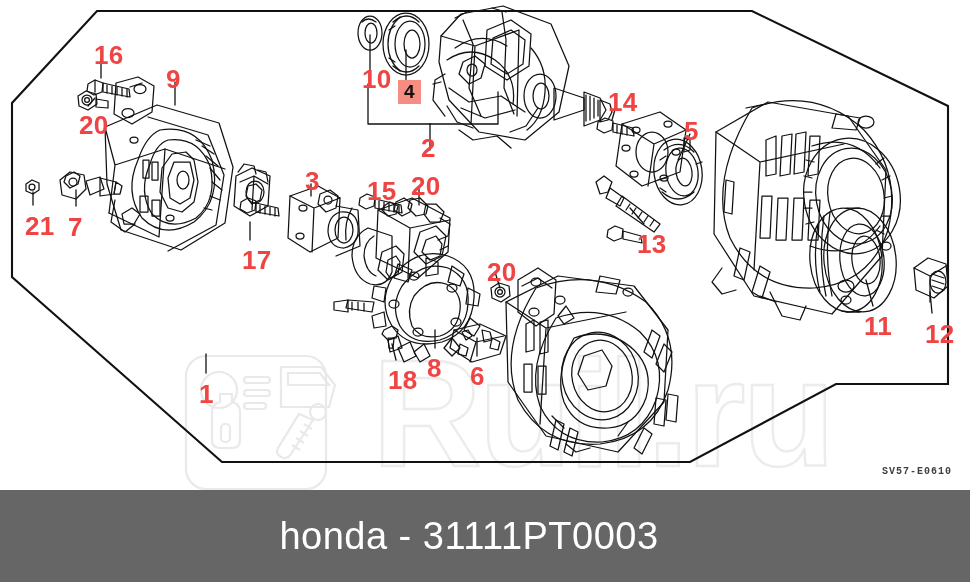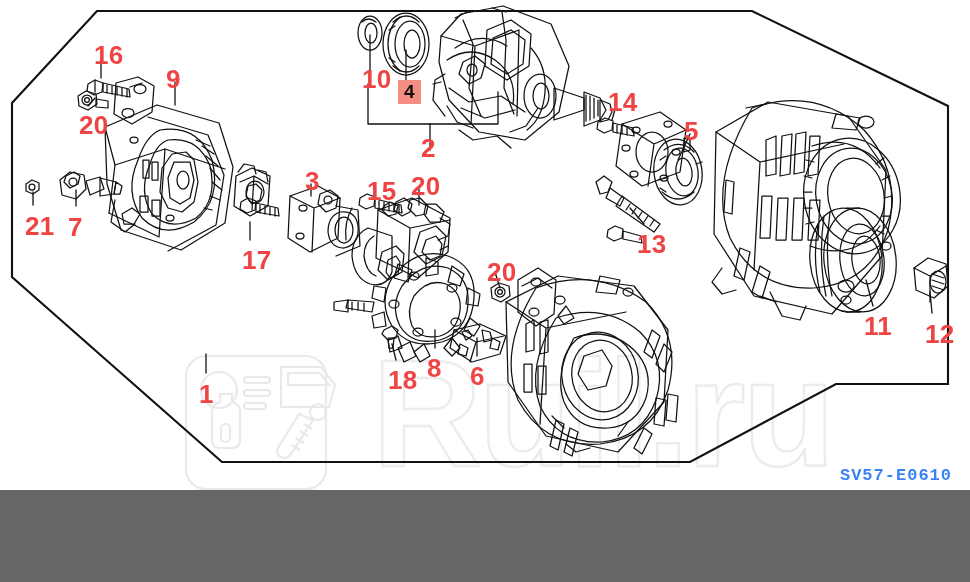--- a/index.html
+++ b/index.html
@@ -20,21 +20,21 @@
            font-family:"Liberation Sans",sans-serif;
            font-size:26px;font-weight:700;color:#ef4444;
            line-height:1;white-space:nowrap;
            letter-spacing:0.2px;}
   .callout.hl{background:#f58d82;color:#111;
               padding:2px 6px 3px 6px;font-size:19px;}
 
   
   #partcode{position:absolute;z-index:6;right:18px;top:466px;
             font-family:"Liberation Mono","DejaVu Sans Mono",monospace;
-            font-size:17px;font-weight:700;color:#3b82f6;letter-spacing:1px;}
+            font-size:10px;font-weight:700;color:#404040;letter-spacing:1px;}
 
   
   #footer{position:absolute;left:0;top:490px;width:970px;height:92px;
           background:#666666;display:flex;align-items:center;
           justify-content:center;z-index:10;}
   #footer .ftxt{color:#ffffff;font-family:"Liberation Sans",sans-serif;
                 font-size:38px;font-weight:400;letter-spacing:0.5px;}
   #footer .gap{display:inline-block;width:32px;}
 </style>
 </head>
@@ -421,16 +421,17 @@
         <div class="callout" style="left: 411px; top: 173px;">20</div>
         <div class="callout" style="left: 79px; top: 112px;">20</div>
         <div class="callout" style="left: 487px; top: 259px;">20</div>
         <div class="callout" style="left: 25px; top: 213px;">21</div>
       </div>
 
     <div id="partcode">SV57-E0610</div>
   </div>
 
   <div id="footer">
+    <span class="ftxt">honda - 31111PT0003</span>
     <span class="gap"></span>
   </div>
 
 </div>
 
 </body></html>

